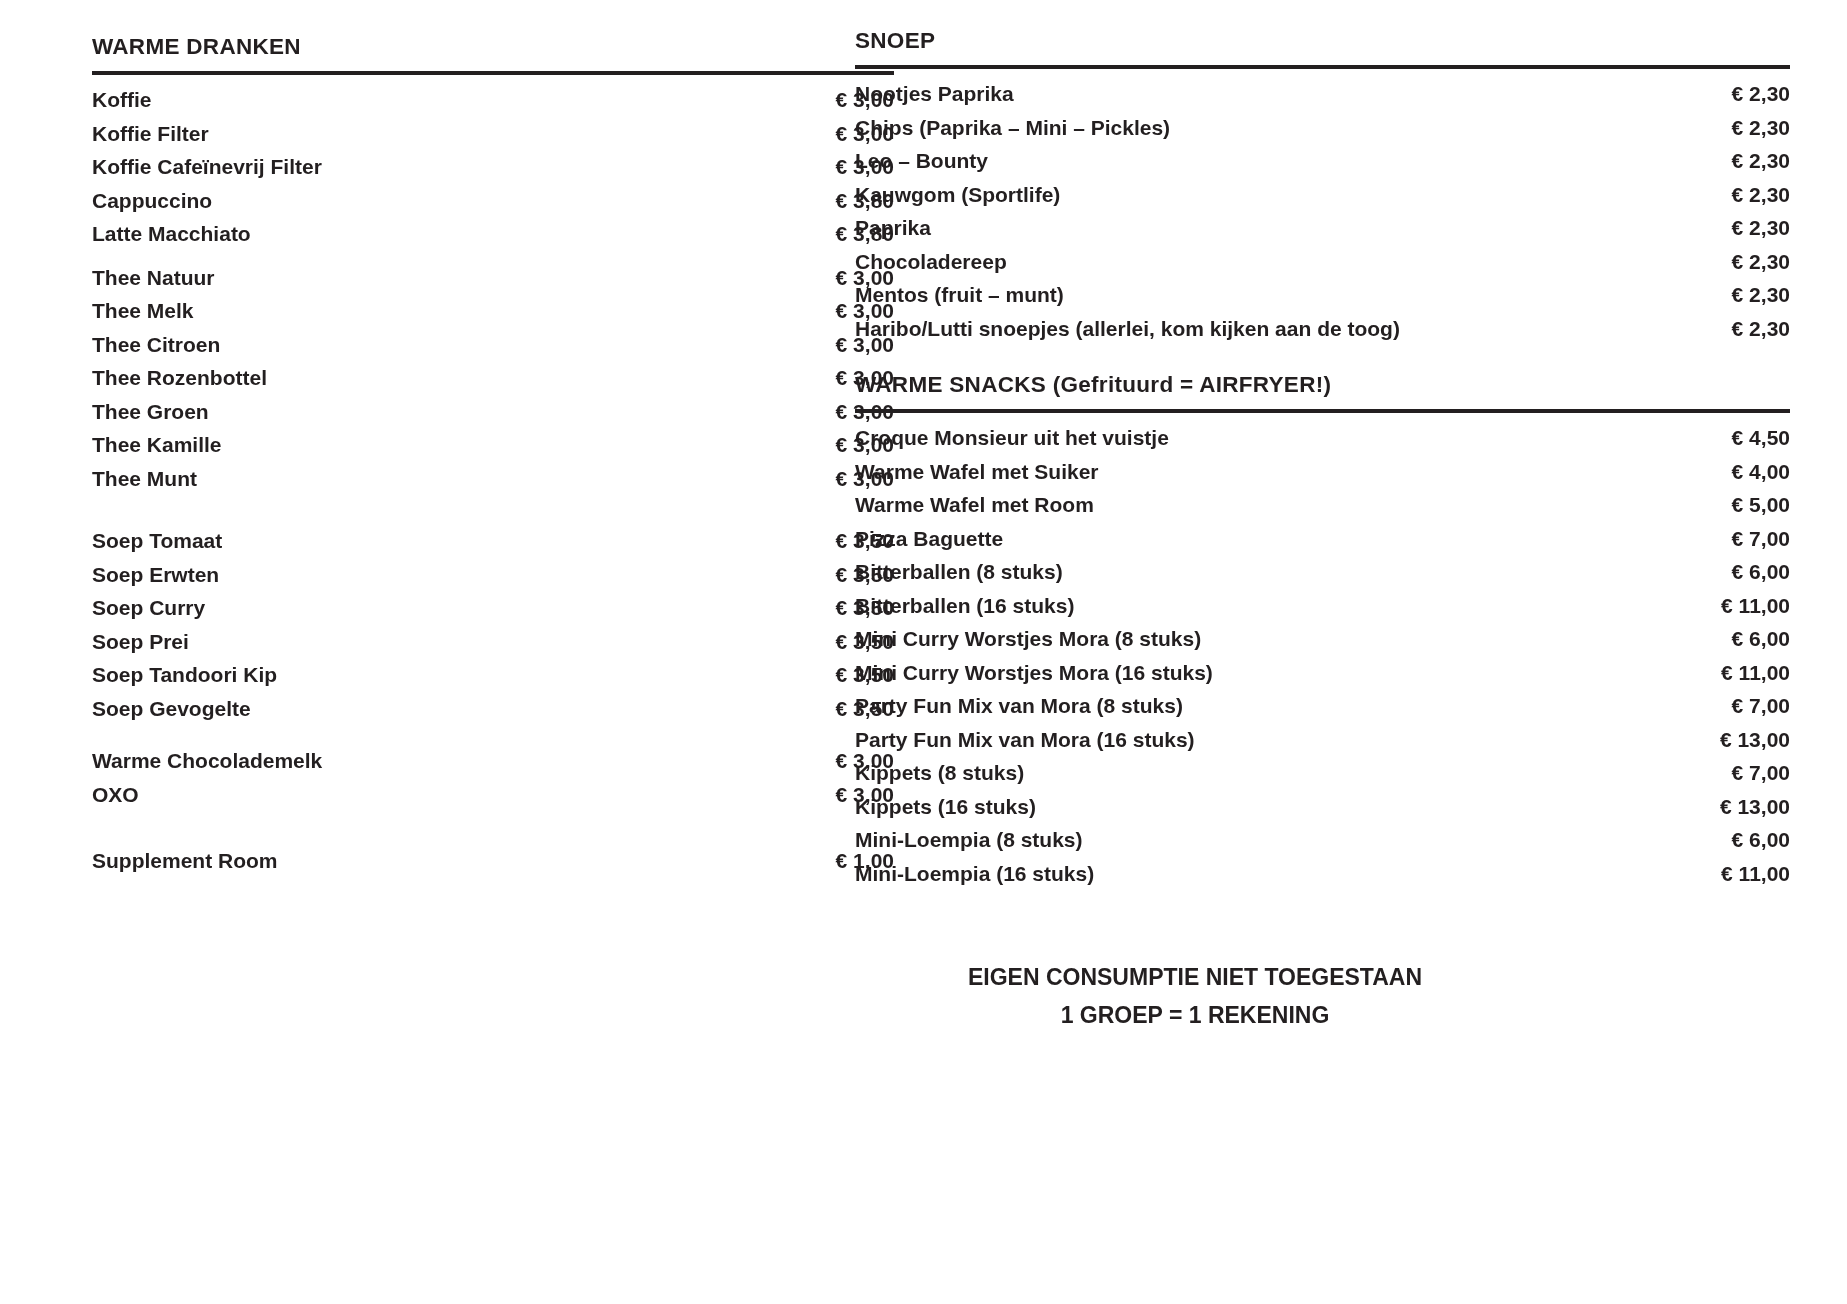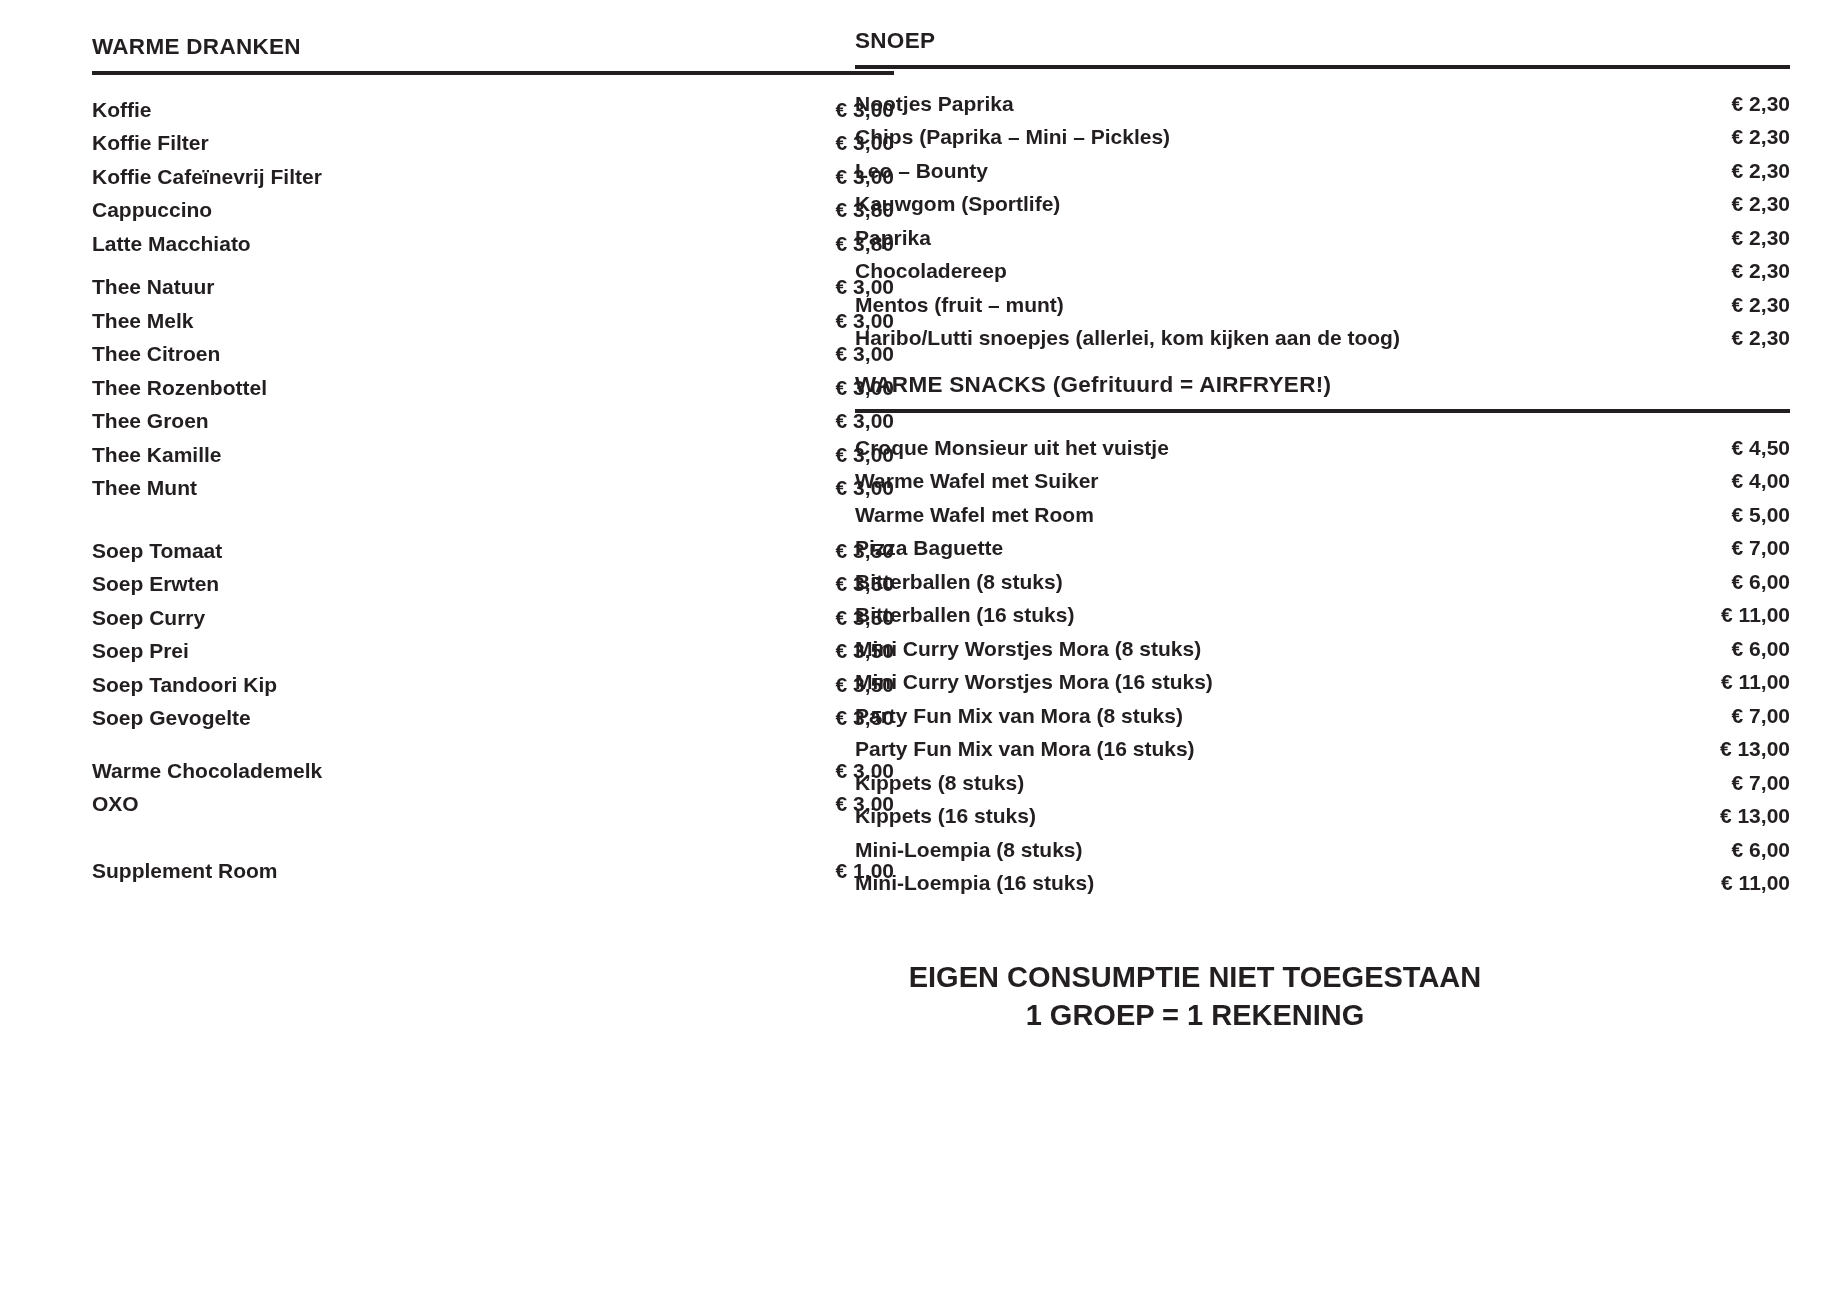--- a/index.html
+++ b/index.html
@@ -39,21 +39,21 @@
     border: 0;
     border-top: 4px solid #231f20;
     height: 0;
   }
   .items {
     padding-top: 5px;
   }
   .row {
     display: flex;
     justify-content: space-between;
-    align-items: flex-end;
+    align-items: flex-start;
     height: 33.5px;
     font-size: 21px;
     font-weight: bold;
   }
   .row .item-name {
     white-space: nowrap;
   }
   .row .item-price {
     white-space: nowrap;
     text-align: right;
@@ -64,21 +64,21 @@
   .gap-xl { margin-top: 33px; gap: 42px; }
   .section + .section {
     margin-top: 22px;
   }
   #footer-note {
     position: absolute;
     left: 855px;
     top: 958px;
     width: 680px;
     text-align: center;
-    font-size: 29px;
+    font-size: 23px;
     font-weight: bold;
     line-height: 38px;
   }
 </style>
 </head>
 <body>
 
 <div id="left-column" class="column">
   <div class="section">
     <div class="section-title">WARME DRANKEN</div>

